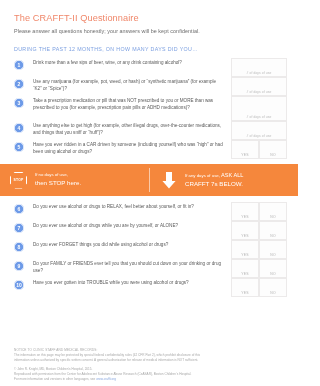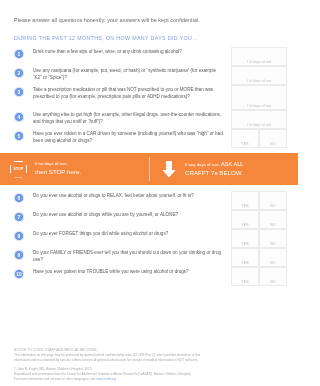--- a/index.html
+++ b/index.html
@@ -182,20 +182,21 @@
   .foot-line.caps { letter-spacing:.15px; }
   .foot-gap { height:4px; }
   .foot-link { color:#8aa8dd; }
 </style>
 </head>
 <body>
 
 <div class="page">
 
   <div class="header">
+    <div class="title">The CRAFFT-II Questionnaire</div>
     <div class="subtitle">Please answer all questions honestly; your answers will be kept confidential.</div>
   </div>
 
   <div class="section-heading">DURING THE PAST 12 MONTHS, ON HOW MANY DAYS DID YOU…</div>
 
   <div class="qgroup">
 
     <div class="qrow">
       <span class="badge">1</span>
       <span class="qtext">Drink more than a few sips of beer, wine, or any drink containing alcohol?</span>

